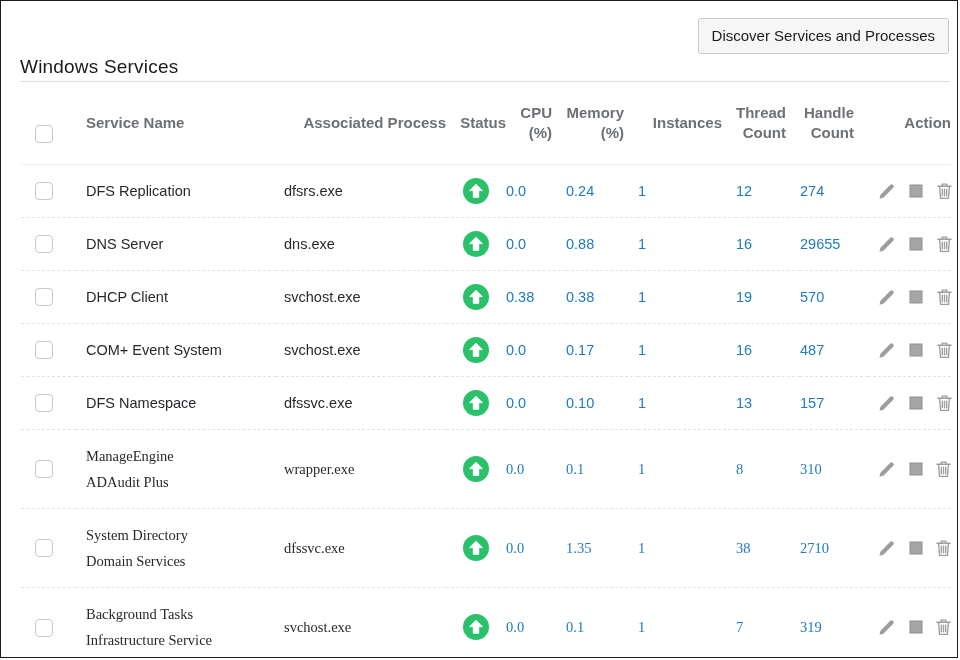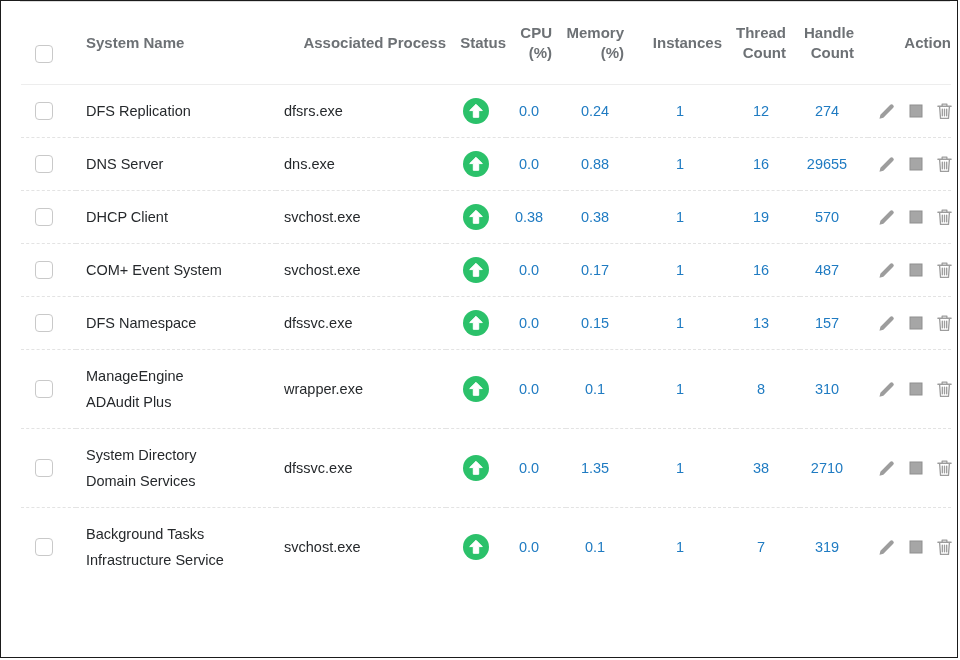--- a/index.html
+++ b/index.html
@@ -33,63 +33,67 @@
     font-size:15px;font-weight:700;color:#6d7175;
     white-space:pre-line;line-height:20px;padding:0;
     border-bottom:1px solid #ededed;
   }
   th.al{text-align:left;padding-left:10px;}
   th.ap{text-align:right;padding-left:8px;}
   th.ac{text-align:right;}
   th.ar{text-align:right;padding-right:14px;}
   tbody td{vertical-align:middle;padding:0;font-size:14.5px;color:#26292c;}
   tbody tr{height:53px;}
-  tbody tr.tall{height:79px;}
+  tbody tr.tall{height:79px;font-family:Liberation Serif, serif;}
   tbody tr + tr td{border-top:1px dashed #e3e3e3;}
   td.cell-check, th.cell-check{padding-left:14px;text-align:left;}
   .checkbox{
     display:inline-block;width:18px;height:18px;box-sizing:border-box;
     border:1px solid #c9c9c9;border-radius:4px;background:#fff;
     vertical-align:middle;cursor:pointer;
   }
   td.svc{padding-left:10px;margin-top:40px;}
   td.svc span{white-space:pre-line;line-height:26px;}
   td.proc{padding-left:8px;}
   td.status{text-align:center;}
   .status-icon svg{vertical-align:middle;}
-  td.num{text-align:center;padding-right:14px;color:#1f7bc2;}
+  td.num{text-align:left;padding-right:14px;color:#1f7bc2;}
   td.actions{text-align:right;padding-right:2px;white-space:nowrap;}
   .act{display:inline-block;vertical-align:middle;margin-left:9px;cursor:pointer;line-height:0;}
 </style>
 </head>
 <body>
 
 <div class="page">
 
+  <div class="topbar">
+    <button class="discover-btn">Discover Services and Processes</button>
+    <h1 class="page-title">Windows Services</h1>
+  </div>
   <hr class="title-rule">
 
   <table class="services">
     <colgroup>
       <col class="c-check">
         <col class="c-name">
         <col class="c-proc">
       <col class="c-status">
         <col class="c-cpu">
         <col class="c-mem">
       <col class="c-inst">
         <col class="c-thread">
         <col class="c-handle">
       <col class="c-action">
     </colgroup>
     <thead>
       <tr>
         <th class="cell-check">
           <span class="checkbox"></span>
         </th>
-        <th class="al">System Name</th>
+        <th class="al">Service Name</th>
         <th class="ap">Associated Process</th>
         <th class="ac">Status</th>
         <th class="ar">CPU
 (%)</th>
         <th class="ar">Memory
 (%)</th>
         <th class="ar">Instances</th>
         <th class="ar">Thread
 Count</th>
         <th class="ar">Handle
@@ -284,21 +288,21 @@
     <td class="proc">dfssvc.exe</td>
     <td class="status">
       <span class="status-icon">
         <svg width="26" height="26" viewBox="0 0 26 26">
           <circle cx="13" cy="13" r="13" fill="#2bc16a"></circle>
           <path d="M13 6.3 L19.3 12.6 H15.7 V19.3 H10.3 V12.6 H6.7 Z" fill="#ffffff" stroke="#ffffff" stroke-width="1" stroke-linejoin="round"></path>
         </svg>
       </span>
     </td>
     <td class="num">0.0</td>
-    <td class="num">0.15</td>
+    <td class="num">0.10</td>
     <td class="num">1</td>
     <td class="num">13</td>
     <td class="num">157</td>
     <td class="actions">
       <span class="act">
         <svg width="19" height="19" viewBox="0 0 20 20">
           <path d="M2.6 17.6 L3.6 13.4 L14 3 a1.9 1.9 0 0 1 2.7 0 l0.4 0.4 a1.9 1.9 0 0 1 0 2.7 L6.7 16.5 Z" fill="#9d9d9d"></path>
         </svg>
       </span>
       <span class="act">

